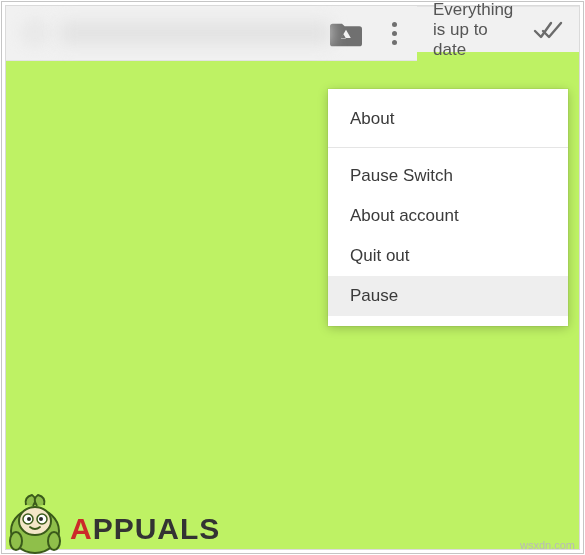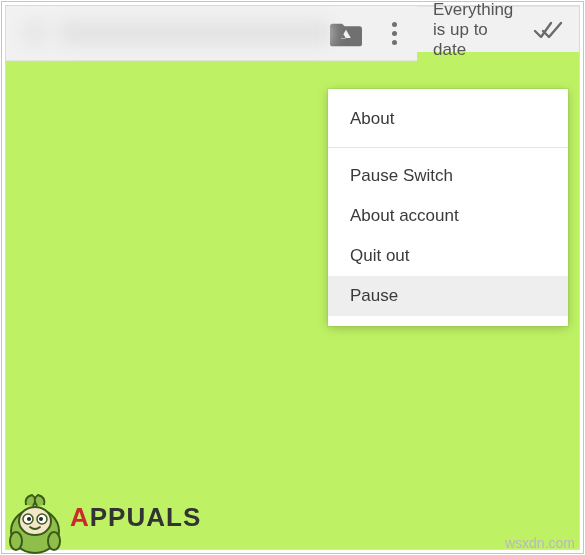--- a/index.html
+++ b/index.html
@@ -159,21 +159,21 @@
     .double-check-icon svg {
       width: 30px;
       height: 22px;
       display: block;
     }
     
     .watermark-source {
       position: absolute;
       right: 10px;
       bottom: 4px;
-      font-size: 14px;
+      font-size: 11px;
       color: #b9b9b9;
       z-index: 200;
       text-align: center;
     }
     
     .watermark-logo {
       position: absolute;
       left: 0;
       bottom: 0;
       height: 60px;
@@ -190,24 +190,24 @@
     
     .mascot svg {
       width: 100%;
       height: 100%;
       display: block;
     }
     
     .logo-text {
       font-family: Arial, sans-serif;
       font-weight: 900;
-      font-size: 26px;
+      font-size: 30px;
       letter-spacing: 1px;
       color: #333333;
-      padding-bottom: 22px;
+      padding-bottom: 9px;
     }
     .logo-text .red { color: #cc2a2a; }
   </style>
 </head>
 <body>
 
 <div class="outer-border"></div>
 
 <div class="window">
 

